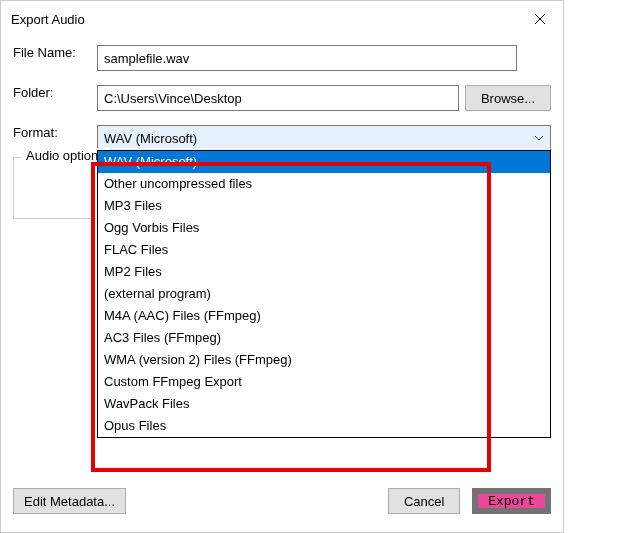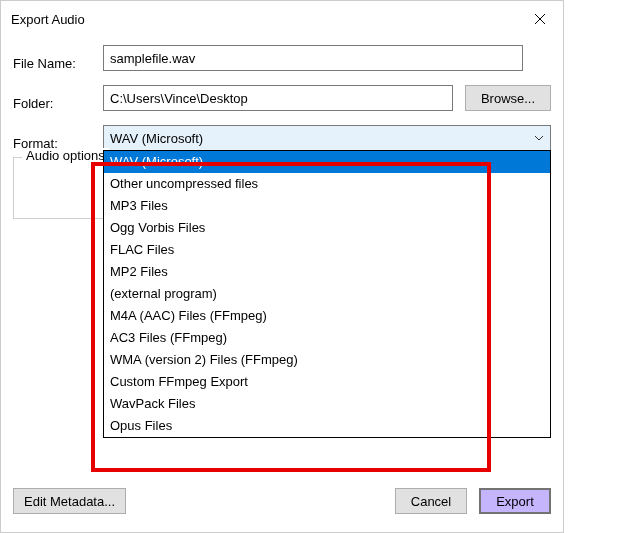--- a/index.html
+++ b/index.html
@@ -39,23 +39,23 @@
     justify-content: center;
     cursor: pointer;
   }
   .titlebar .close svg { width: 12px; height: 12px; }
   .content {
     padding: 8px 12px 12px 12px;
     position: relative;
   }
   .row {
     display: flex;
-    align-items: flex-end;
+    align-items: flex-start;
     margin-bottom: 14px;
-    gap: 12px;
+    gap: 6px;
   }
   .row-label {
     width: 78px;
     flex: 0 0 78px;
   }
   .text-input {
     height: 26px;
     border: 1px solid #7a7a7a;
     padding: 1px 6px;
     font-family: inherit;
@@ -68,22 +68,23 @@
     height: 26px;
     min-width: 80px;
     padding: 0 10px;
     border: 1px solid #adadad;
     background: #e1e1e1;
     font-family: inherit;
     font-size: 13px;
     cursor: pointer;
   }
   .btn-default {
-    border: 2px solid #737373;
-    background: #c4b5fd;
+    border: 6px solid #737373;
+    background: #ec4899;
+    font-family: Liberation Mono, monospace;
   }
   .select-wrap {
     position: relative;
     flex: 1;
   }
   .select-display {
     height: 26px;
     border: 1px solid #7a7a7a;
     background: #e5f1fb;
     display: flex;

